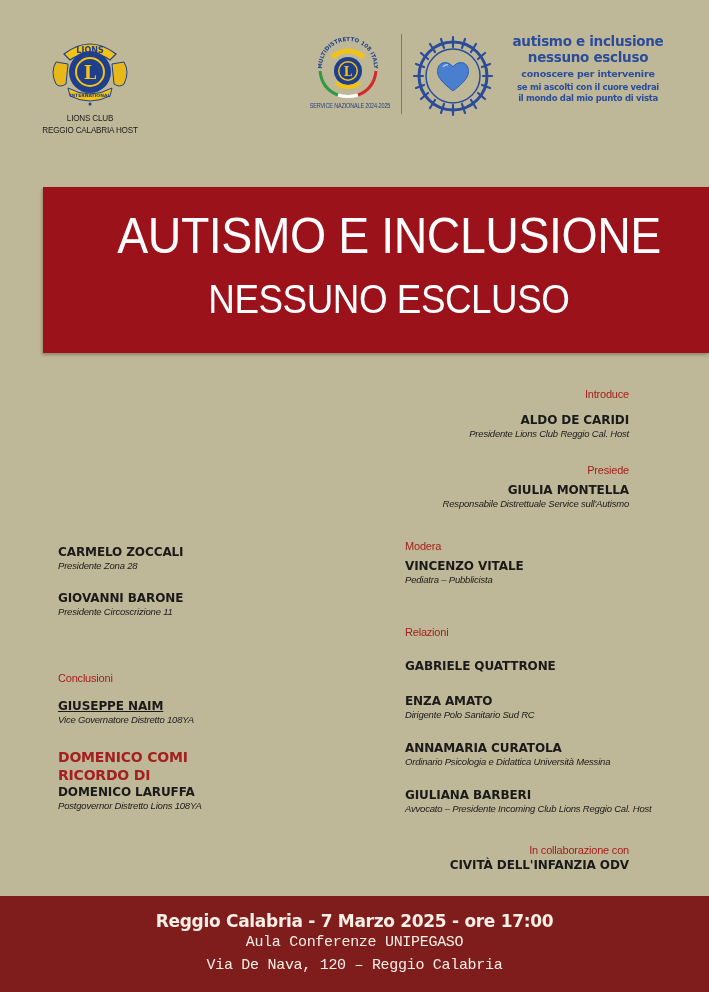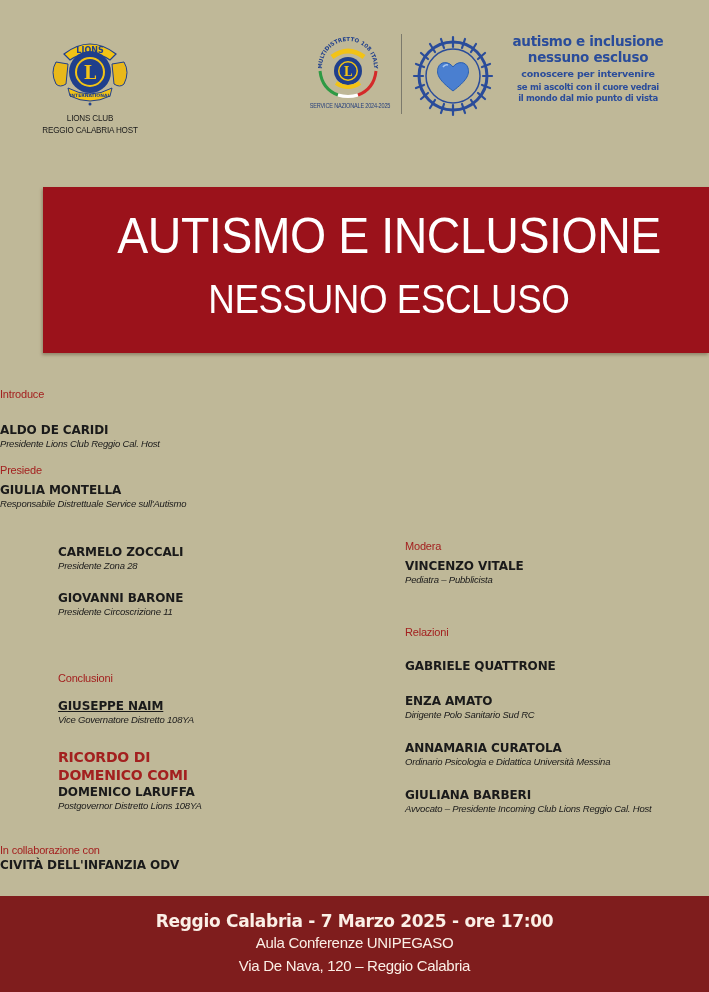--- a/index.html
+++ b/index.html
@@ -58,41 +58,41 @@
       font-size: 11px; line-height: 14px; letter-spacing: -0.2px;
     }
     .person-name {
       color: #1a1a1a; font-family: "DejaVu Sans", sans-serif; font-weight: bold;
       font-size: 12px; line-height: 16px; letter-spacing: -0.1px;
     }
     .person-title {
       color: #1a1a1a; font-family: "Liberation Sans", sans-serif; font-style: italic;
       font-size: 9.5px; line-height: 12px; letter-spacing: -0.2px;
     }
-    .center-block { left: 0; width: 621px; text-align: left; }
+    .center-block { left: 8px; width: 621px; text-align: right; }
     .col-left { left: 58px; width: 320px; }
     .col-right { left: 405px; width: 300px; }
     .memorial {
       color: #a3201f; font-family: "DejaVu Sans", sans-serif; font-weight: bold;
       font-size: 14px; line-height: 18px; letter-spacing: -0.2px;
     }
 
     
     .footer {
       left: 0; top: 896px; width: 709px; height: 96px; background: #7f1d1d;
       text-align: center; color: #fbefe6;
     }
     .footer-l1 {
       position: absolute; left: 0; width: 100%; top: 14px;
       font-family: "DejaVu Sans", sans-serif; font-weight: bold;
       font-size: 17px; line-height: 22px; letter-spacing: -0.3px;
     }
     .footer-l2, .footer-l3 {
       position: absolute; left: 0; width: 100%;
-      font-family: Liberation Sans, sans-serif; font-size: 15px; line-height: 20px;
+      font-family: Liberation Mono, monospace; font-size: 15px; line-height: 20px;
       letter-spacing: -0.3px;
     }
     .footer-l2 { top: 37px; }
     .footer-l3 { top: 60px; }
   </style>
 </head>
 <body>
 
 <div class="abs lions-logo">
   <svg width="80" height="72" viewBox="0 0 80 72">
@@ -185,21 +185,21 @@
   <div class="aut-t4">il mondo dal mio punto di vista</div>
 </div>
 
 <div class="abs banner">
   <div class="banner-title">AUTISMO E INCLUSIONE</div>
   <div class="banner-sub">NESSUNO ESCLUSO</div>
 </div>
 
 <div class="abs center-block" style="top:387px;">
   <div class="role-label">Introduce</div>
-  <div class="person-name" style="margin-top:21px;">ALDO DE CARIDI</div>
+  <div class="person-name" style="margin-top:11px;">ALDO DE CARIDI</div>
   <div class="person-title">Presidente Lions Club Reggio Cal. Host</div>
 </div>
 
 <div class="abs center-block" style="top:463px;">
   <div class="role-label">Presiede</div>
   <div class="person-name" style="margin-top:5px;">GIULIA MONTELLA</div>
   <div class="person-title">Responsabile Distrettuale Service sull'Autismo</div>
 </div>
 
 <div class="abs col-left" style="top:539px;">
@@ -209,22 +209,22 @@
   <div class="person-title">Presidente Circoscrizione 11</div>
 </div>
 
 <div class="abs col-left" style="top:671px;">
   <div class="role-label">Conclusioni</div>
   <div class="person-name" style="margin-top:13px;text-decoration:underline;">GIUSEPPE NAIM</div>
   <div class="person-title">Vice Governatore Distretto 108YA</div>
 </div>
 
 <div class="abs col-left" style="top:748px;">
+  <div class="memorial">DOMENICO COMI</div>
   <div class="memorial">RICORDO DI</div>
-  <div class="memorial">DOMENICO COMI</div>
   <div class="person-name">DOMENICO LARUFFA</div>
   <div class="person-title">Postgovernor Distretto Lions 108YA</div>
 </div>
 
 <div class="abs col-right" style="top:539px;">
   <div class="role-label">Modera</div>
   <div class="person-name" style="margin-top:5px;">VINCENZO VITALE</div>
   <div class="person-title">Pediatra – Pubblicista</div>
 </div>
 

